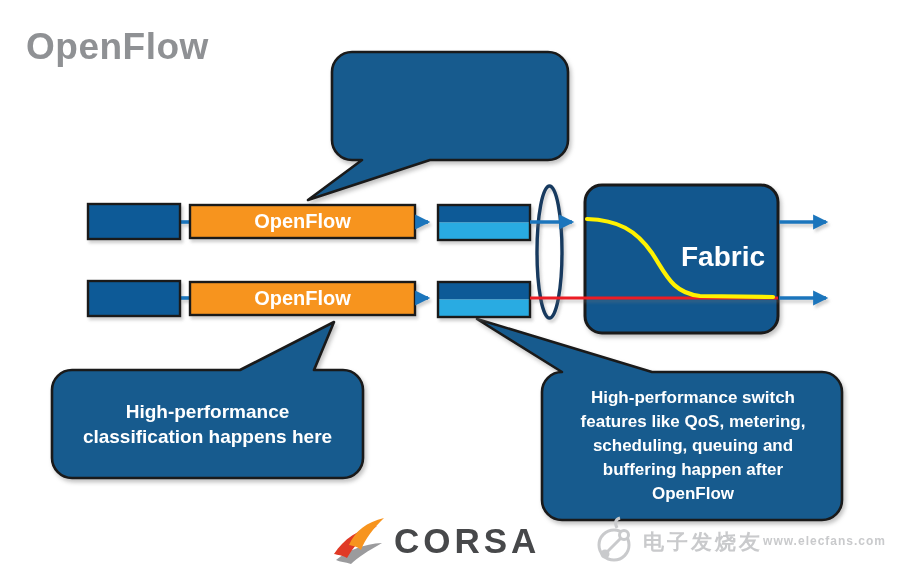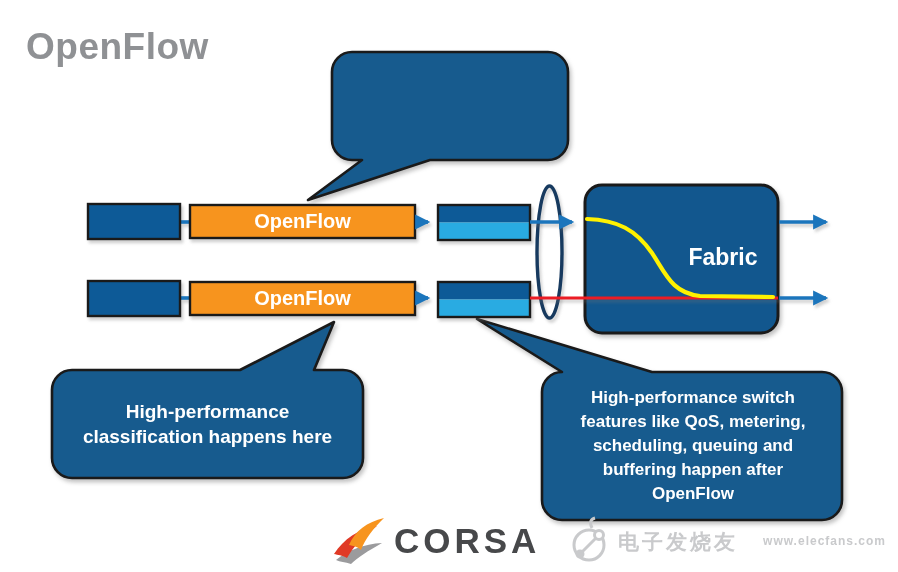--- a/index.html
+++ b/index.html
@@ -14,32 +14,32 @@
     position:absolute;left:26px;top:26px;
     font-size:37px;font-weight:bold;letter-spacing:.5px;color:var(--title-gray);
   }
   .bubble-text{color:#fff;font-weight:bold;line-height:1.32;}
   .bubble-top{left:332px;top:54px;width:236px;height:104px;font-size:19px;}
   .bubble-bl{left:52px;top:372px;width:311px;height:104px;font-size:19px;}
   .bubble-br{left:544px;top:376px;width:298px;height:140px;font-size:17px;line-height:1.42;}
   .of-label{color:#fff;font-weight:bold;font-size:20px;}
   .of-1{left:190px;top:205px;width:225px;height:33px;}
   .of-2{left:190px;top:282px;width:225px;height:33px;}
-  .fabric-label{left:664px;top:185px;width:118px;height:144px;color:#fff;font-weight:bold;font-size:23px;}
+  .fabric-label{left:664px;top:185px;width:118px;height:144px;color:#fff;font-weight:bold;font-size:28px;}
   .shadow{filter:drop-shadow(2px 3px 2px rgba(90,90,90,.38));}
   .softshadow{filter:drop-shadow(2px 3px 1.5px rgba(120,120,120,.35));}
   
   .logo{position:absolute;left:332px;top:518px;display:flex;align-items:center;gap:2px;}
   .logo .word{font-size:35px;font-weight:bold;letter-spacing:4px;color:var(--logo-text);}
   
   .watermark{position:absolute;right:2px;bottom:4px;display:flex;align-items:center;gap:4px;
     color:var(--watermark-gray);text-shadow:1px 1px 0 #ffffff;}
   .watermark .wm-text{display:flex;align-items:center;line-height:1.15;}
   .wm-line1{font-size:21px;font-weight:bold;letter-spacing:3px;}
-  .wm-line2{font-size:12px;font-weight:bold;letter-spacing:1px;margin-left:25px;}
+  .wm-line2{font-size:12px;font-weight:bold;letter-spacing:1px;}
   
   .box-dark{fill:var(--box-blue);stroke:var(--outline);stroke-width:2.4;}
   .box-orange{fill:var(--orange);stroke:var(--outline);stroke-width:2.4;}
   .half-dark{fill:var(--box-blue);}
   .half-cyan{fill:var(--cyan);}
   .box-frame{fill:none;stroke:var(--outline);stroke-width:2.4;}
   .blue-line{stroke:var(--arrow-blue);stroke-width:3.6;fill:none;}
   .red-line{stroke:var(--red);stroke-width:3.2;fill:none;}
   .yellow-line{stroke:var(--yellow);stroke-width:4.2;fill:none;stroke-linecap:round;}
   .bubble-shape{fill:var(--bubble-blue);stroke:var(--outline);stroke-width:2.6;stroke-linejoin:round;}

